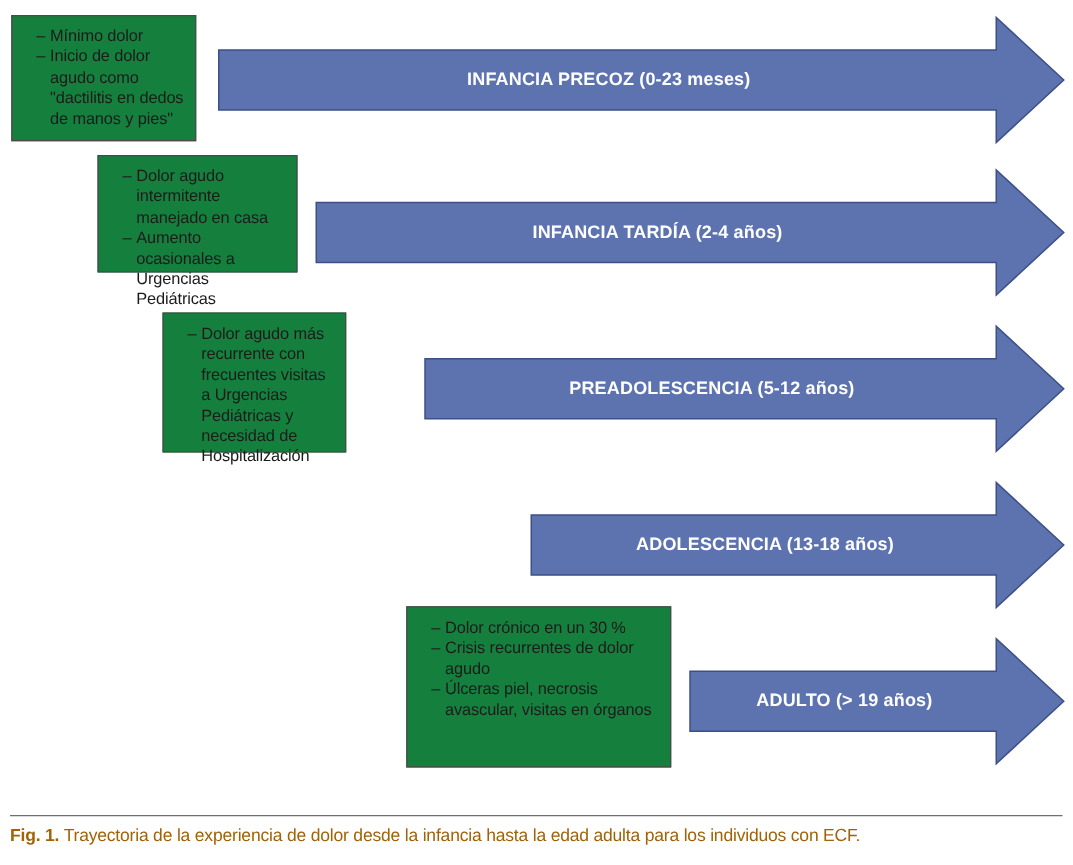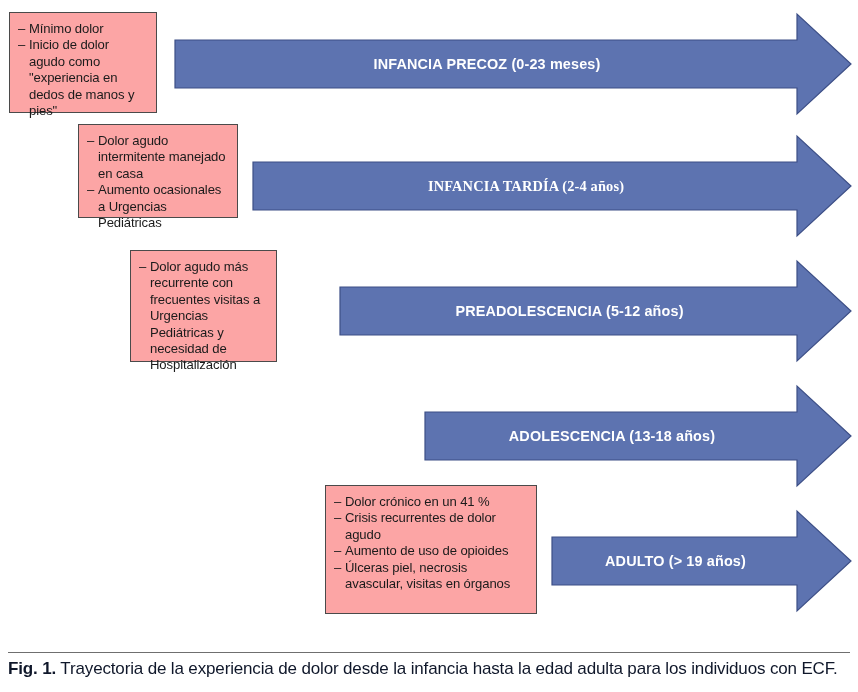--- a/index.html
+++ b/index.html
@@ -23,23 +23,23 @@
     left: 0;
     top: 0;
     width: 858px;
     height: 630px;
   }
 
   
   .callout {
     position: absolute;
     box-sizing: border-box;
-    background: #fca5a5;
+    background: #15803d;
     border: 1.6px solid #4a4a4a;
-    padding: 8px 9px 8px 8px;
+    padding: 8px 9px 8px 19px;
     z-index: 3;
   }
   .callout ul {
     list-style: none;
     margin: 0;
     padding: 0;
   }
   .callout li {
     position: relative;
     padding-left: 11px;
@@ -95,23 +95,23 @@
     top: 652px;
     width: 842px;
     height: 1.4px;
     background: #6f6f6f;
   }
   .caption {
     position: absolute;
     left: 8px;
     top: 660px;
     width: 845px;
-    font-size: 17px;
+    font-size: 14px;
     line-height: 17px;
-    color: #0f172a;
+    color: #a16207;
     letter-spacing: -0.15px;
   }
   .caption .cap-label {
     font-weight: bold;
   }
 </style>
 </head>
 <body>
 
 <div id="figure">
@@ -121,25 +121,25 @@
     <div class="arrow" style="left:175px; top:14px; width:676px; height:100px;">
       <svg viewBox="0 0 676 100" preserveAspectRatio="none">
         <polygon points="0,26 622,26 622,0 676,50 622,100 622,74 0,74" fill="#5d73b0" stroke="#3d4f86" stroke-width="1.2"></polygon>
       </svg>
       <div class="arrow-label">INFANCIA PRECOZ (0-23 meses)</div>
     </div>
 
     <div class="callout" style="left:9px; top:12px; width:148px; height:101px;">
       <ul>
         <li>Mínimo dolor</li>
-        <li>Inicio de dolor agudo como "experiencia en dedos de manos y pies"</li>
+        <li>Inicio de dolor agudo como "dactilitis en dedos de manos y pies"</li>
       </ul>
     </div>
 
-    <div class="arrow" style="left:253px; top:136px; width:598px; height:100px;font-family:Liberation Serif, serif;">
+    <div class="arrow" style="left:253px; top:136px; width:598px; height:100px;">
       <svg viewBox="0 0 598 100" preserveAspectRatio="none">
         <polygon points="0,26 544,26 544,0 598,50 544,100 544,74 0,74" fill="#5d73b0" stroke="#3d4f86" stroke-width="1.2"></polygon>
       </svg>
       <div class="arrow-label">INFANCIA TARDÍA (2-4 años)</div>
     </div>
 
     <div class="callout" style="left:78px; top:124px; width:160px; height:94px;">
       <ul>
         <li>Dolor agudo intermitente manejado en casa</li>
         <li>Aumento ocasionales a Urgencias Pediátricas</li>
@@ -169,23 +169,22 @@
 
     <div class="arrow" style="left:552px; top:511px; width:299px; height:100px;">
       <svg viewBox="0 0 299 100" preserveAspectRatio="none">
         <polygon points="0,26 245,26 245,0 299,50 245,100 245,74 0,74" fill="#5d73b0" stroke="#3d4f86" stroke-width="1.2"></polygon>
       </svg>
       <div class="arrow-label">ADULTO (&gt; 19 años)</div>
     </div>
 
     <div class="callout" style="left:325px; top:485px; width:212px; height:129px;">
       <ul>
-        <li>Dolor crónico en un 41 %</li>
+        <li>Dolor crónico en un 30 %</li>
         <li>Crisis recurrentes de dolor agudo</li>
-        <li>Aumento de uso de opioides</li>
         <li>Úlceras piel, necrosis avascular, visitas en órganos</li>
       </ul>
     </div>
 
   </div>
 
   <div class="caption-rule"></div>
   <div class="caption">
     <span class="cap-label">Fig. 1.</span>
     <span>Trayectoria de la experiencia de dolor desde la infancia hasta la edad adulta para los individuos con ECF.</span>

